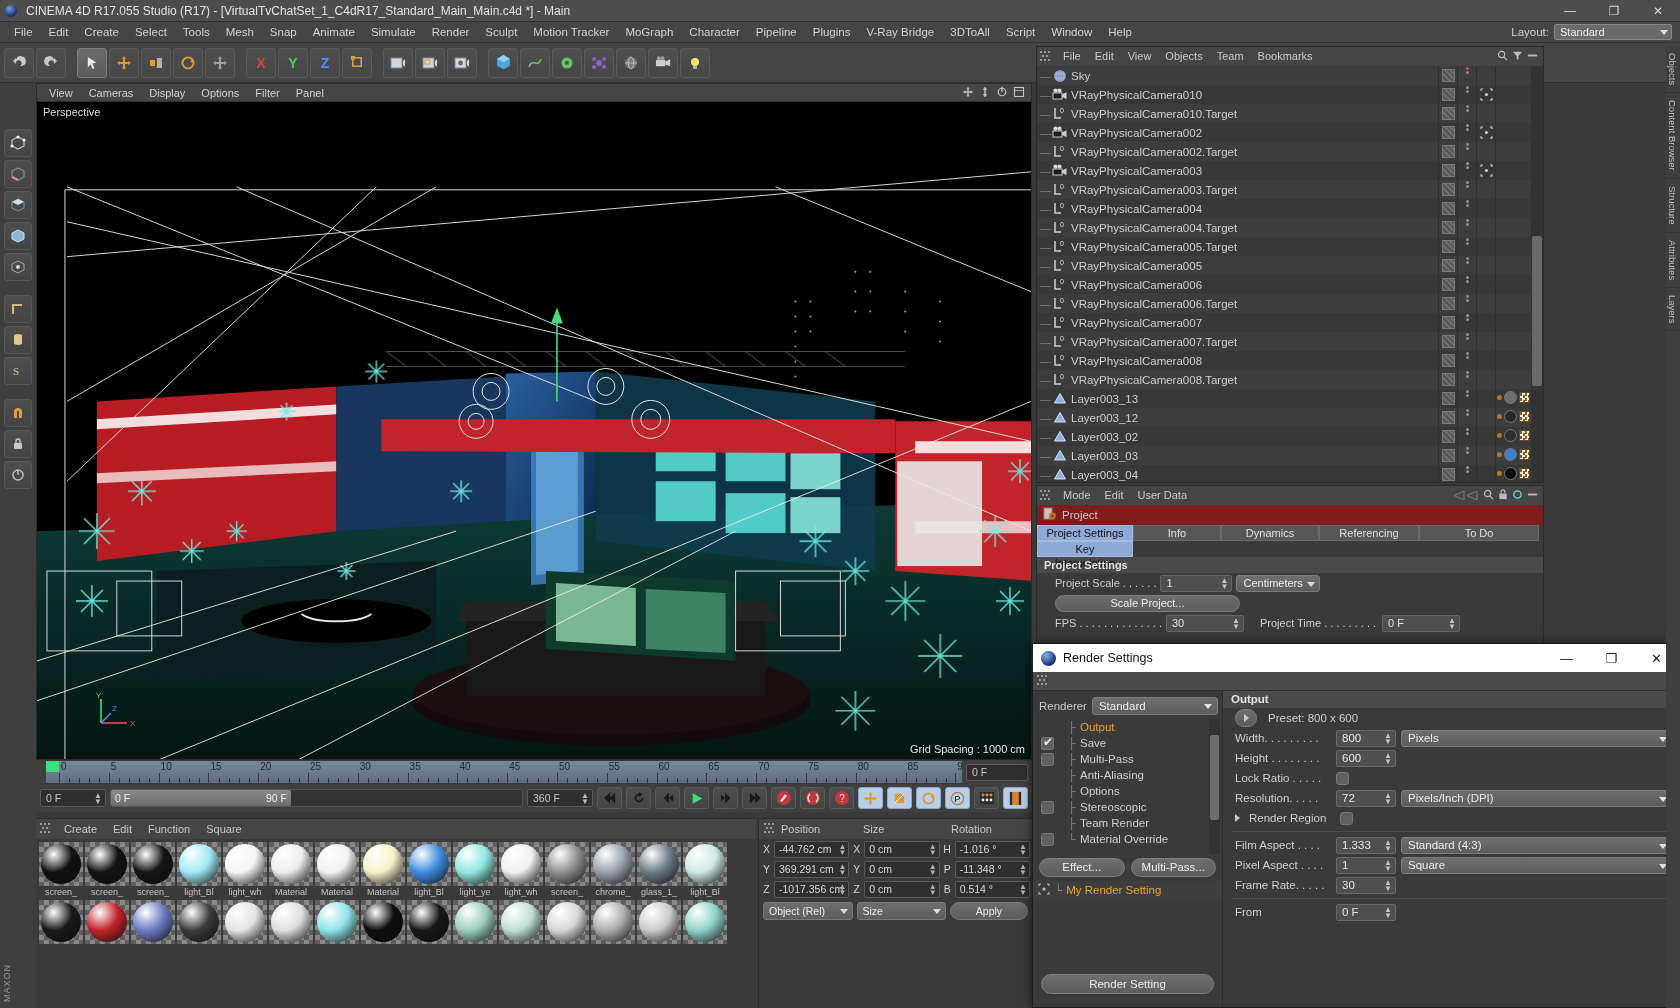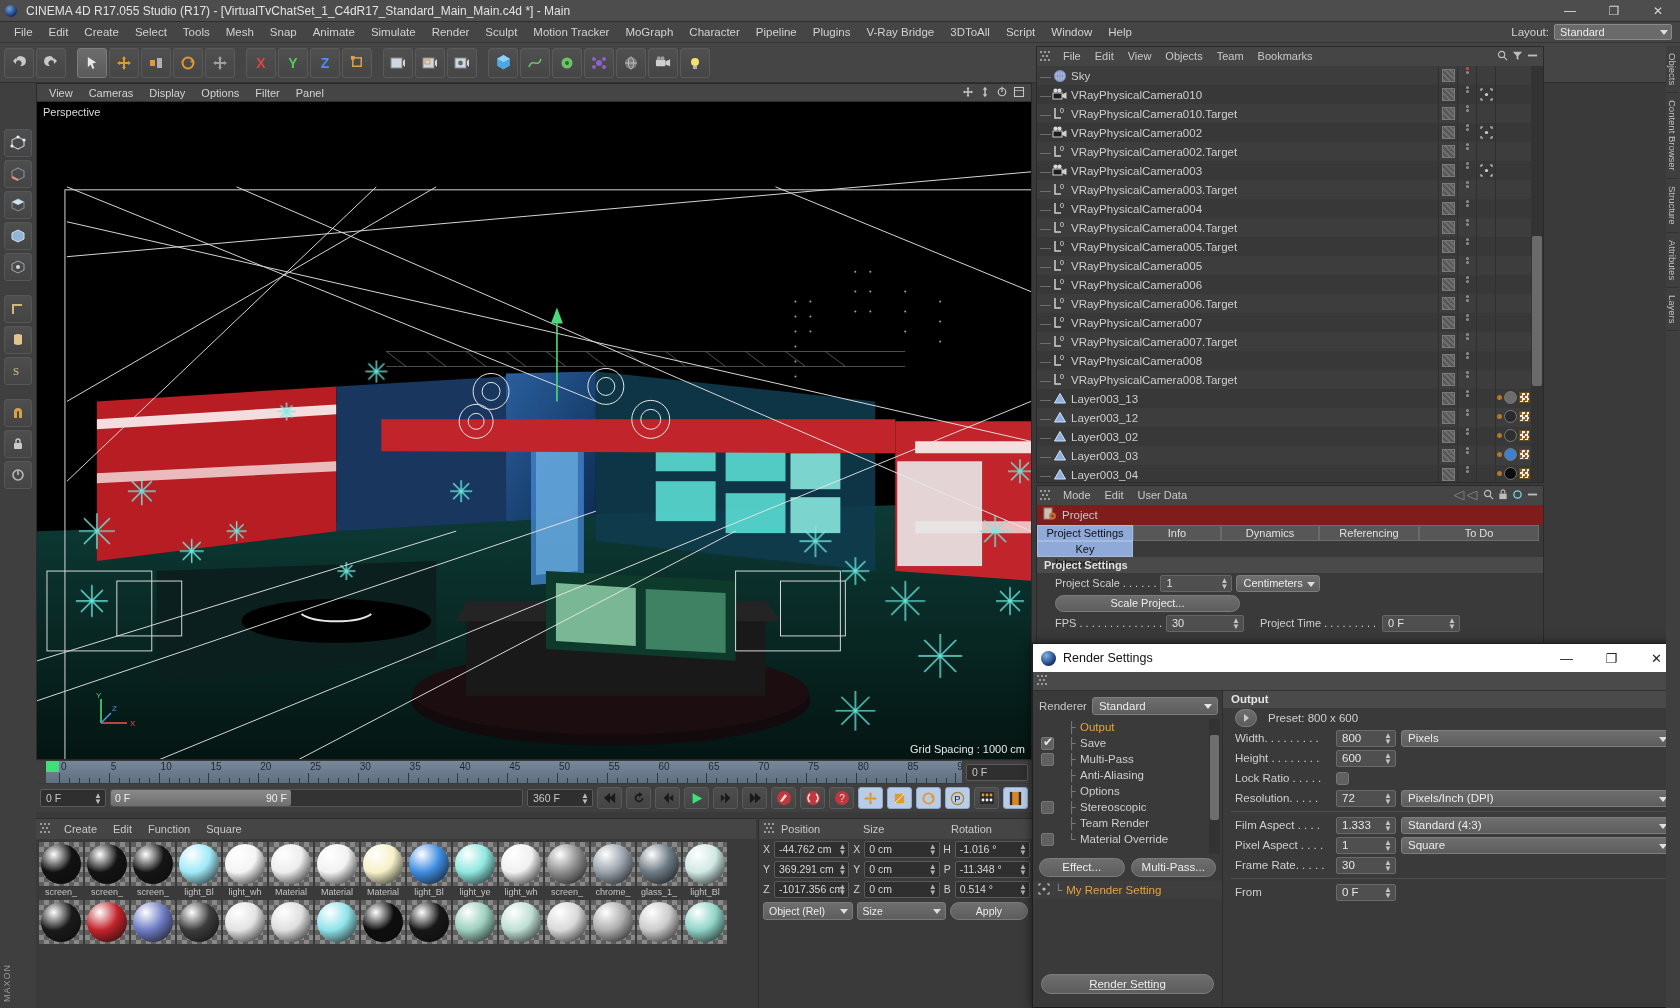--- a/index.html
+++ b/index.html
@@ -207,21 +207,21 @@
   .rs-titem.active .rs-tlbl{ color:#e8a33a; }
   .rs-tscroll{ position:absolute; right:2px; top:0; width:11px; height:135px; background:#333;}
   .rs-tthumb{ position:absolute; left:1px; top:16px; width:9px; height:85px; background:#6e6e6e;
     border-radius:2px;}
   .rs-btnrow{ display:flex; gap:6px; padding:4px 6px; }
   .rs-btn{ flex:1; height:19px; background:linear-gradient(#6e6e6e,#5d5d5d); border:1px solid #7d7d7d;
     border-radius:10px; font-size:11.5px; line-height:17px; text-align:center; color:#ececec;}
   .rs-mysetting{ height:18px; display:flex; align-items:center; gap:4px; padding-left:5px;
     background:#3e3e3e; }
   .rs-mysetting .nm{ color:#e8a33a; font-size:11.5px; }
-  .rs-bot{ position:absolute; left:0; right:0; bottom:4px; padding:9px 8px;text-decoration:underline; }
+  .rs-bot{ position:absolute; left:0; right:0; bottom:4px; padding:9px 8px; }
   .rs-bigbtn{ width:100%; height:20px; background:linear-gradient(#6e6e6e,#5d5d5d);
     border:1px solid #7d7d7d; border-radius:10px; font-size:11.5px; line-height:18px;
     text-align:center; color:#ececec; }
   .rs-right{ flex:1; position:relative; background:#3a3a3a; }
   .rs-sec{ height:17px; background:#4a4a4a; font-size:11.5px; font-weight:bold; color:#e4e4e4;
     line-height:17px; padding-left:8px; }
   .rs-row{ display:flex; align-items:center; height:20px; padding-left:12px; gap:5px; }
   .rs-lbl{ font-size:11.5px; color:#cfcfcf; min-width:96px; }
   .rs-num{ width:60px; height:17px; background:#4f4f4f; border:1px solid #6a6a6a; border-radius:2px;
     font-size:11.5px; line-height:15px; padding-left:5px; color:#e6e6e6; position:relative;}
@@ -2047,20 +2047,25 @@
         </div>
         <div class="rs-row">
           <span class="rs-lbl">Resolution. . . . .</span>
           <div class="rs-num">
             <span>72</span><span class="ar">▲<br>▼</span>
           </div>
           <div class="rs-unit">
             <span>Pixels/Inch (DPI)</span><span class="cv"></span>
           </div>
         </div>
+        <div class="rs-row">
+          <span class="tri" style="margin-right:4px"></span>
+          <span class="rs-lbl" style="min-width:86px">Render Region</span>
+          <div class="rs-toggle"></div>
+        </div>
         <div class="rs-divider"></div>
         <div class="rs-row">
           <span class="rs-lbl">Film Aspect . . . .</span>
           <div class="rs-num">
             <span>1.333</span><span class="ar">▲<br>▼</span>
           </div>
           <div class="rs-unit">
             <span>Standard (4:3)</span><span class="cv"></span>
           </div>
         </div>

